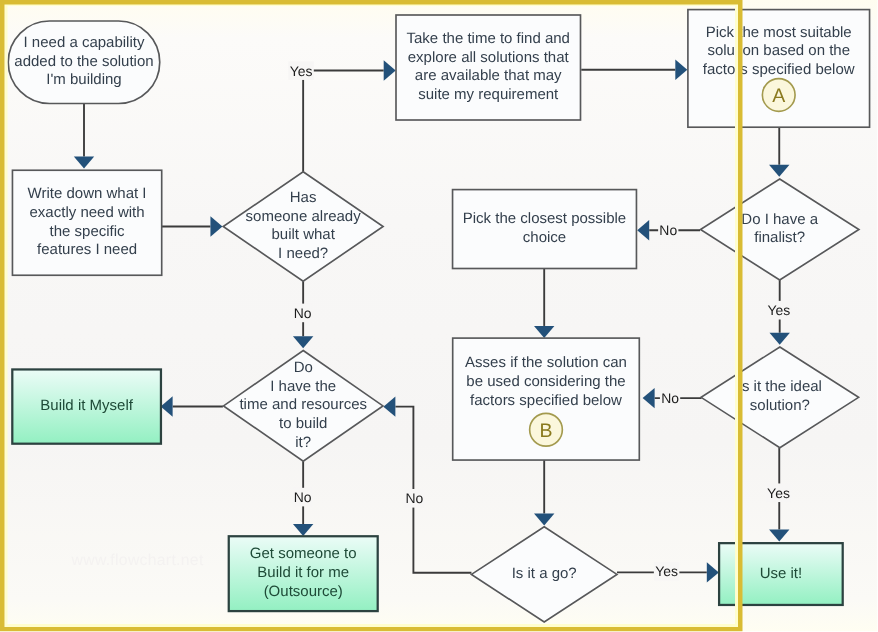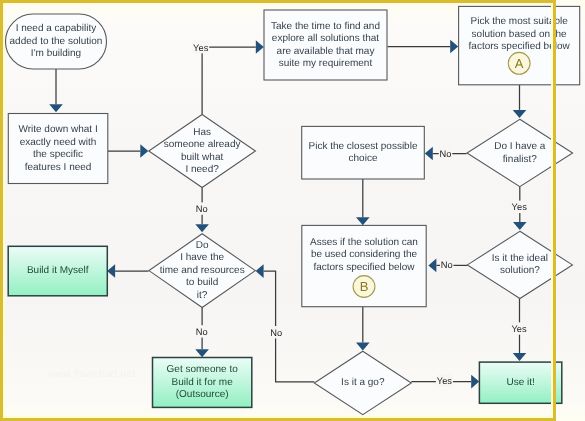--- a/index.html
+++ b/index.html
@@ -1,20 +1,20 @@
 <!DOCTYPE html>
 <html><head>
 <meta charset="utf-8">
 <title>Flowchart</title>
 <style>
   html,body{margin:0;padding:0;background:#ffffff;}
   body{width:585px;height:421px;overflow:hidden;
        -webkit-font-smoothing:antialiased;text-rendering:geometricPrecision;
        font-family:"Liberation Sans","DejaVu Sans",sans-serif;}
-  #page{position:relative;width:556px;height:421px;box-sizing:border-box;}
+  #page{position:relative;width:495px;height:421px;box-sizing:border-box;}
   #frame-border{position:absolute;inset:0;box-sizing:border-box;
        border:3px solid #D4BA2E;pointer-events:none;z-index:5;}
   #frame-glow{position:absolute;left:3px;top:2px;right:3px;bottom:3px;
        box-sizing:border-box;border:2px solid #FFFECB;pointer-events:none;z-index:4;}
   #canvas{position:absolute;left:0;top:0;width:585px;height:421px;}
   .nodetext{font-size:10px;text-anchor:middle;
        font-family:"Liberation Sans","DejaVu Sans",sans-serif;}
   .edgelabel{font-size:9.3px;fill:#1c1c1c;text-anchor:middle;
        font-family:"Liberation Sans","DejaVu Sans",sans-serif;}
   .badgetext{font-size:13px;text-anchor:middle;

